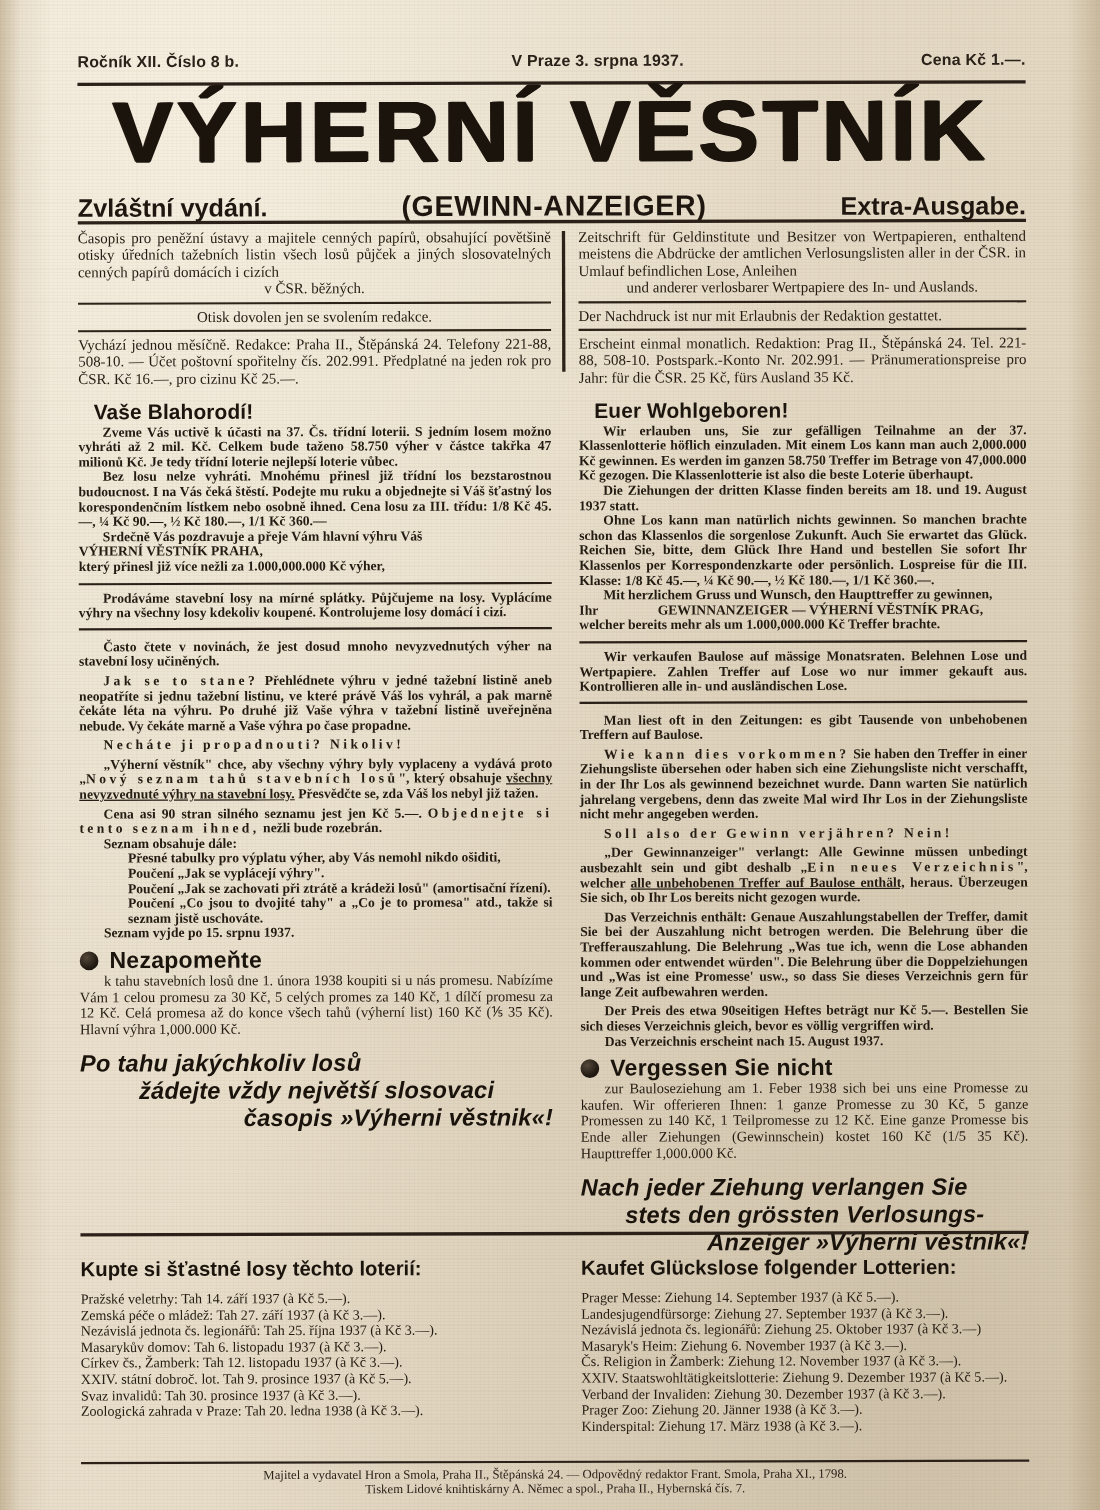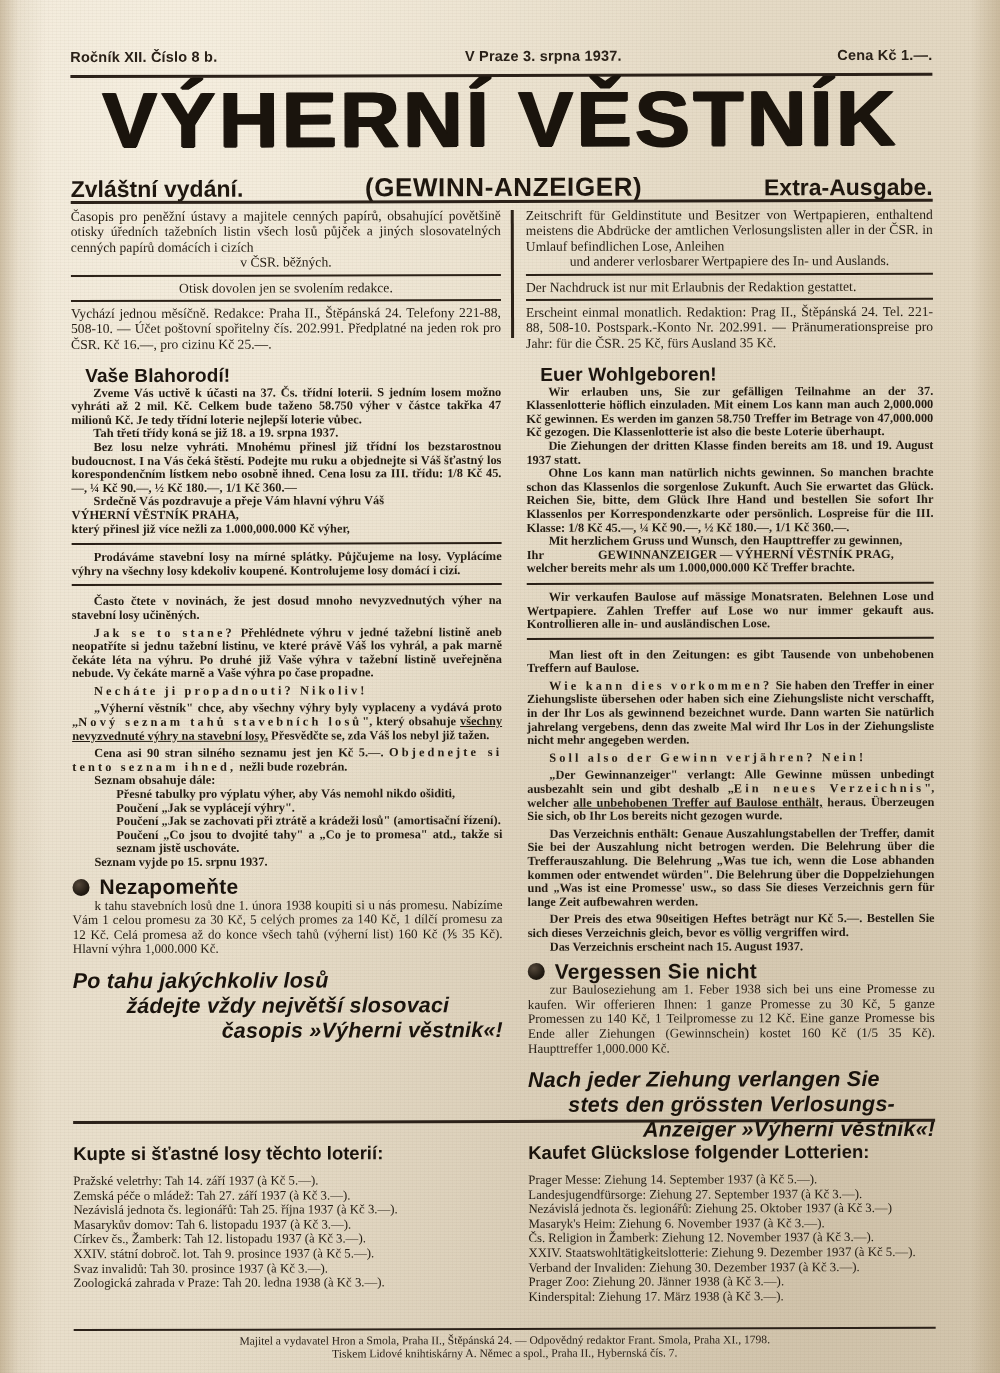--- a/index.html
+++ b/index.html
@@ -200,21 +200,20 @@
     <div class="center">und anderer verlosbarer Wertpapiere des In- und Auslands.</div>
     <div class="hr-b"></div>
     <div>Der Nachdruck ist nur mit Erlaubnis der Redaktion gestattet.</div>
     <div class="hr-b"></div>
     <div>Erscheint einmal monatlich. Redaktion: Prag II., Štěpánská 24. Tel. 221-88, 508-10. Postspark.-Konto Nr. 202.991. — Pränumerationspreise pro Jahr: für die ČSR. 25 Kč, fürs Ausland 35 Kč.</div>
   </div>
 
   <div class="col col-l">
     <div class="h2">Vaše Blahorodí!</div>
     <p class="bld">Zveme Vás uctivě k účasti na 37. Čs. třídní loterii. S jedním losem možno vyhráti až 2 mil. Kč. Celkem bude taženo 58.750 výher v částce takřka 47 milionů Kč. Je tedy třídní loterie nejlepší loterie vůbec.</p>
-    <p class="bld">Tah třetí třídy koná se již 18. a 19. srpna 1937.</p>
     <p class="bld">Bez losu nelze vyhráti. Mnohému přinesl již třídní los bezstarostnou budoucnost. I na Vás čeká štěstí. Podejte mu ruku a objednejte si Váš šťastný los korespondenčním lístkem nebo osobně ihned. Cena losu za III. třídu: 1/8 Kč 45.—, ¼ Kč 90.—, ½ Kč 180.—, 1/1 Kč 360.—</p>
     <p class="bld">Srdečně Vás pozdravuje a přeje Vám hlavní výhru Váš</p>
     <p class="ctr bld">VÝHERNÍ VĚSTNÍK PRAHA,</p>
     <p class="ctr bld">který přinesl již více nežli za 1.000,000.000 Kč výher,</p>
 
     <div class="boxrule"></div>
     <p class="bld">Prodáváme stavební losy na mírné splátky. Půjčujeme na losy. Vyplácíme výhry na všechny losy kdekoliv koupené. Kontrolujeme losy domácí i cizí.</p>
     <div class="boxrule-b"></div>
 
     <p class="bld">Často čtete v novinách, že jest dosud mnoho nevyzvednutých výher na stavební losy učiněných.</p>

